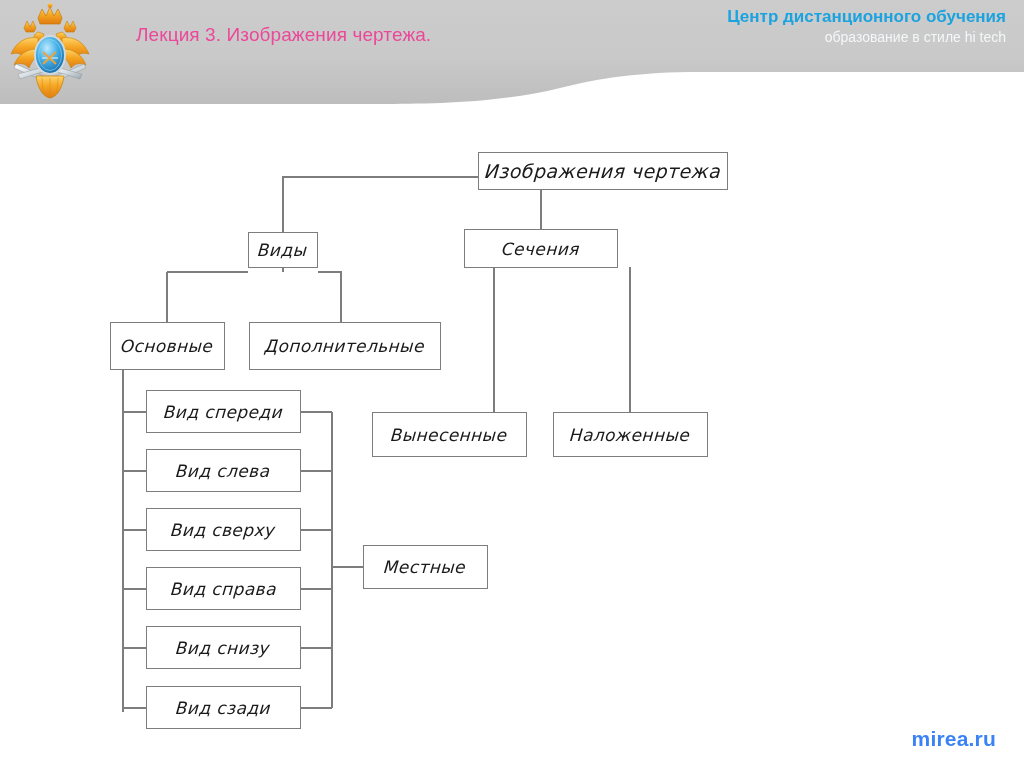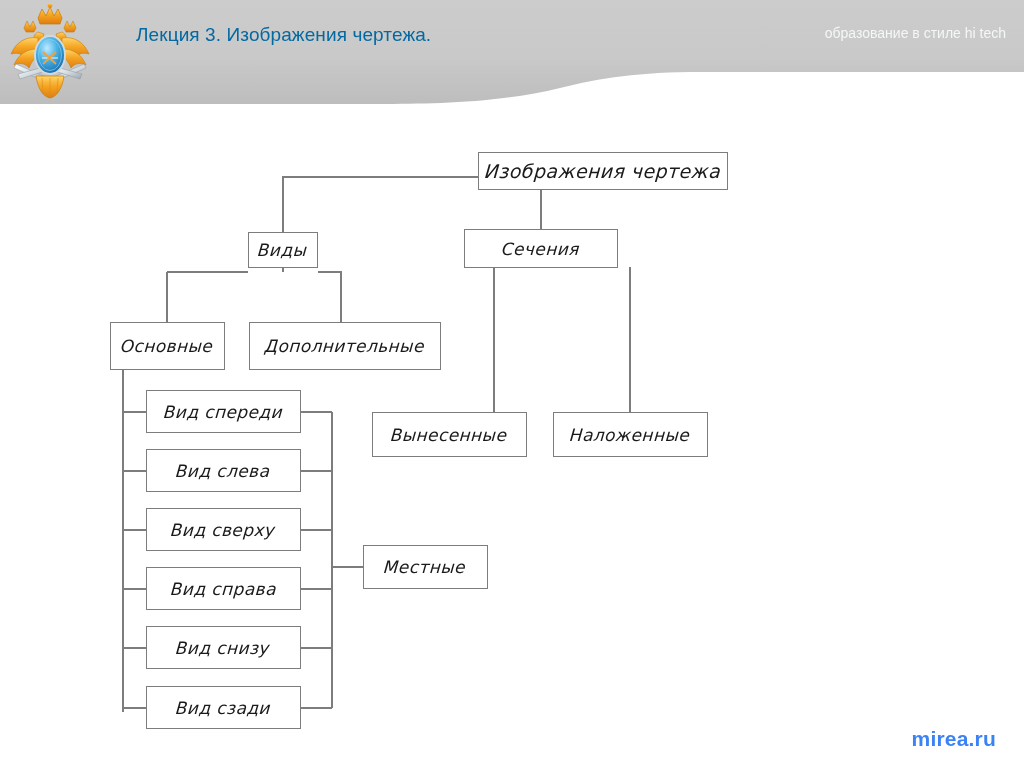--- a/index.html
+++ b/index.html
@@ -28,42 +28,42 @@
   #emblem {
     position: absolute;
     left: 8px; top: 2px;
     width: 84px; height: 100px;
   }
 
   #slide-title {
     position: absolute;
     left: 136px; top: 24px;
     font-size: 19px;
-    color: #0369a1;
+    color: #ec4899;
     letter-spacing: 0.1px;
     white-space: nowrap;
   }
 
   #brand-block {
     position: absolute;
     right: 18px; top: 6px;
     text-align: right;
     line-height: 1.25;
   }
   #brand-main {
     font-size: 17px;
     font-weight: bold;
     color: #1ba3e0;
     white-space: nowrap;
   }
   #brand-sub {
     font-size: 14px;
     color: #f4f7f8;
     white-space: nowrap;
-    margin-top: 19px;
+    margin-top: 2px;
   }
 
   
   #footer-logo {
     position: absolute;
     right: 28px; bottom: 16px;
     font-size: 21px;
     font-weight: bold;
     color: #3b82f6;
     letter-spacing: 0.2px;
@@ -161,20 +161,21 @@
       <path d="M34,56 L50,56" stroke="#e6f4fb" stroke-width="1.2" opacity="0.9"></path>
       <path d="M35,50 L48,62 M48,50 L35,62" stroke="#f0a13a" stroke-width="1.8"></path>
 
       <path d="M28,74 C30,88 36,95 42,96 C48,95 54,88 56,74 Z" fill="url(#goldG)" stroke="#c47d09" stroke-width="0.7"></path>
       <path d="M34,76 L35,92 M42,76 L42,95 M50,76 L49,92" stroke="#d98d14" stroke-width="0.7" opacity="0.8"></path>
     </svg>
 
     <div id="slide-title">Лекция 3. Изображения чертежа.</div>
 
     <div id="brand-block">
+      <div id="brand-main">Центр дистанционного обучения</div>
       <div id="brand-sub">образование в стиле hi tech</div>
     </div>
   </div>
 
   <div id="diagram">
 
     <svg id="diagram-svg" width="1024" height="600">
       <g stroke="#7d7d7d" stroke-width="1.3" fill="none" shape-rendering="crispEdges">
 
         <path d="M478,65 L283,65 L283,120"></path>

